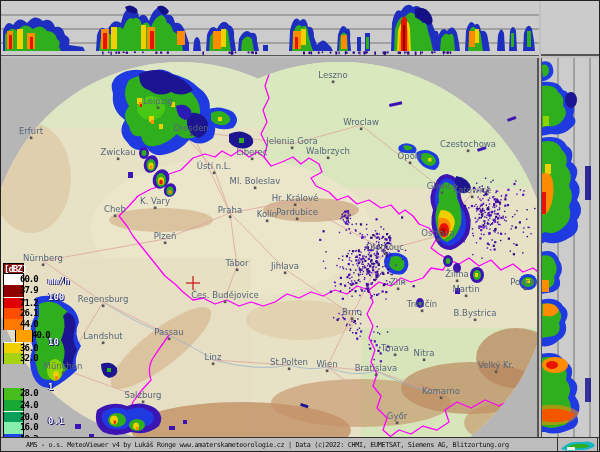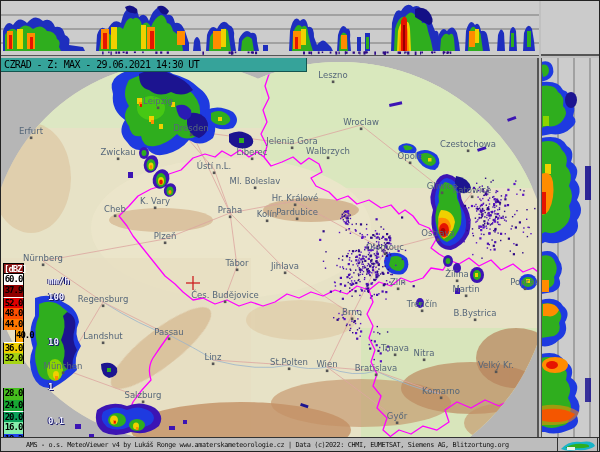--- a/index.html
+++ b/index.html
@@ -17,21 +17,21 @@
      padding-left:3px;white-space:nowrap;z-index:40;letter-spacing:-0.6px;}
   #status-bar{position:absolute;left:0;top:436px;width:600px;height:28px;background:#bdbdbd;
      border-top:1px solid #333;font-family:"DejaVu Sans Mono",monospace;font-size:6.8px;
      line-height:15px;color:#111;padding-left:25px;white-space:nowrap;box-sizing:border-box;
      letter-spacing:-0.35px;z-index:50;}
   #legend{position:absolute;left:2px;top:205px;width:21px;z-index:30;
      font-family:"DejaVu Sans Mono",monospace;}
   #legend-header{height:11px;background:#8c1616;color:#fff;font-size:9px;line-height:11px;
      text-align:center;border:1px solid #000;box-sizing:border-box;font-weight:bold;letter-spacing:-1px;}
   .legend-row{height:11.3px;font-size:9px;font-weight:bold;line-height:11.3px;text-align:center;
-     color:#000;border-left:1px solid #000;border-right:1px solid #000;box-sizing:border-box;letter-spacing:-1px;}
+     color:#000;border-left:1px solid #000;border-right:1px solid #000;box-sizing:border-box;letter-spacing:-1px;padding-left:16px;}
   .legend-row.mark{border-top:1px solid #fff;}
   .rate-label{position:absolute;left:45px;color:#eef;font-size:9px;font-weight:bold;
      text-shadow:1px 1px 0 #1a1a6e,-1px 0 0 #1a1a6e;white-space:nowrap;}
   .corner-line{position:absolute;top:437px;width:1px;height:15px;background:#333;z-index:60;}
   svg{display:block;}
 </style>
 </head>
 <body>
 
 <div id="app">
@@ -1080,31 +1080,28 @@
           <rect x="60.8" y="313.5" width="2.6" height="2.6" fill="#555"></rect>
           <text x="62" y="311" text-anchor="middle" font-size="8.5" fill="#56677a" font-family="&quot;DejaVu Sans&quot;,sans-serif">München</text>
         </g>
 
       <g id="crosshair">
           <path d="M185,225 L199,225" stroke="#cc2020" stroke-width="1.3"></path>
           <path d="M192,218 L192,232" stroke="#cc2020" stroke-width="1.3"></path>
         </g>
     </svg>
 
-    <div id="title-bar">
-      <span>CZRAD - Z: MAX - 29.06.2021 14:30 UT</span>
-    </div>
 
     <div id="legend">
       <div id="legend-header">[dBZ]</div>
       <div id="legend-rows">
           <div class="legend-row" style="background: rgb(255, 255, 255);">60.0</div>
           <div class="legend-row" style="background: rgb(143, 0, 0);">37.9</div>
-          <div class="legend-row mark" style="background: rgb(224, 0, 0);">52.0</div>
-          <div class="legend-row" style="background: rgb(255, 78, 0);">48.0</div>
+          <div class="legend-row mark" style="background: rgb(224, 0, 0);">71.2</div>
+          <div class="legend-row" style="background: rgb(255, 78, 0);">26.1</div>
           <div class="legend-row" style="background: rgb(255, 120, 0);">44.0</div>
           <div class="legend-row" style="background: rgb(255, 160, 0); margin-left: 12px;">40.0</div>
           <div class="legend-row mark" style="background: rgb(240, 208, 0);">36.0</div>
           <div class="legend-row" style="background: rgb(166, 212, 20);">32.0</div>
           <div class="legend-row" style="background: rgb(70, 190, 30); margin-top: 24px;">28.0</div>
           <div class="legend-row" style="background: rgb(24, 168, 52);">24.0</div>
           <div class="legend-row mark" style="background: rgb(10, 160, 90);">20.0</div>
           <div class="legend-row" style="background: #86efac;">16.0</div>
           <div class="legend-row" style="background: rgb(33, 68, 236);">19.2</div>
           <div class="legend-row mark" style="background: rgb(28, 22, 168);">8.0</div>

